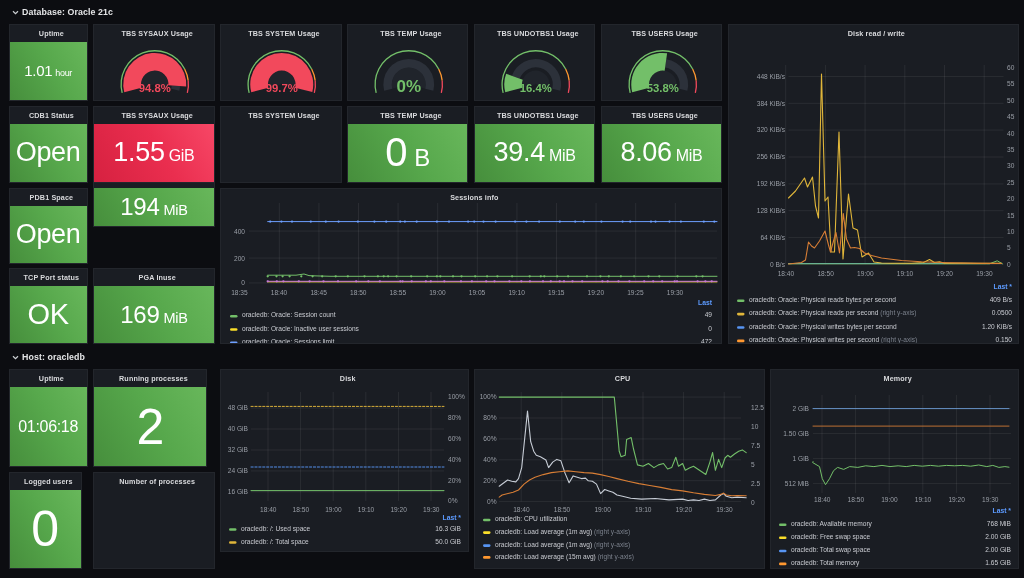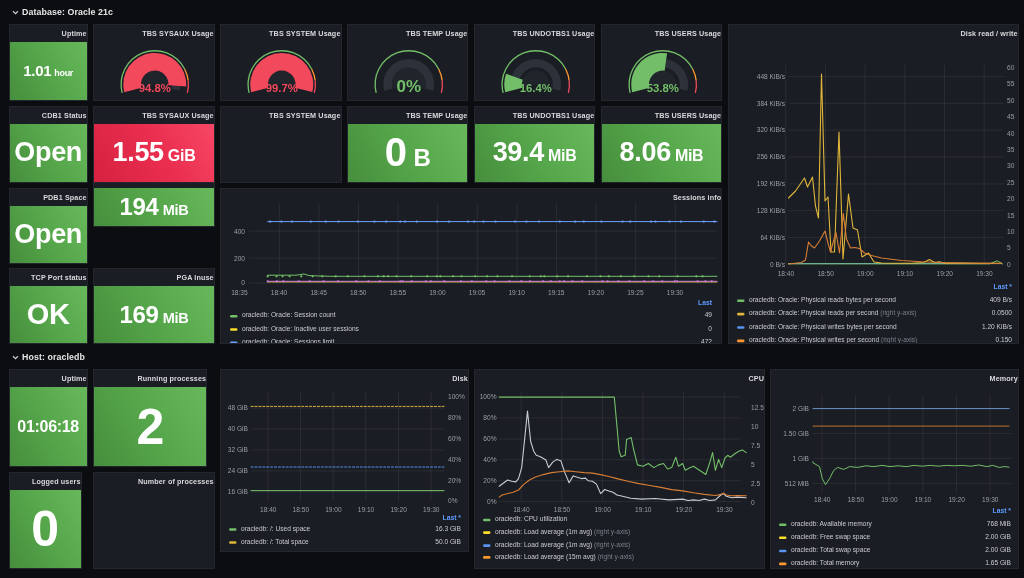--- a/index.html
+++ b/index.html
@@ -1,18 +1,18 @@
 <!DOCTYPE html>
 <html><head><meta charset="utf-8"><style>
 html,body{margin:0;padding:0;width:1024px;height:578px;background:#0c0d11;
 font-family:"Liberation Sans",sans-serif;overflow:hidden;position:relative;filter:blur(.28px)}
 .panel{position:absolute;background:#1a1d23;border:1px solid rgba(255,255,255,0.045);box-sizing:border-box;overflow:hidden}
-.ph{height:17px;line-height:17px;text-align:right;padding-left:6.5px;font-size:7.2px;font-weight:700;color:#d8d9dc;letter-spacing:.12px}
+.ph{height:17px;line-height:17px;text-align:center;padding-left:6.5px;font-size:7.2px;font-weight:700;color:#d8d9dc;letter-spacing:.12px}
 .statbg{position:absolute;left:0;top:17px;right:0;bottom:0;display:flex;align-items:center;justify-content:center}
-.statv{color:#fff;font-weight:700;letter-spacing:-.3px}
+.statv{color:#fff;font-weight:400;letter-spacing:-.3px}
 .rowh{position:absolute;font-size:8.8px;font-weight:700;color:#e4e5e7;letter-spacing:.1px}
 svg text{font-family:"Liberation Sans",sans-serif}
 </style></head><body>
 <div class="rowh" style="left:12px;top:7px"><svg width="7" height="5" style="margin-right:3px">
       <path d="M1 1.2 L3.5 3.6 L6 1.2" stroke="#cdd0d4" stroke-width="1.2" fill="none"></path>
     </svg>Database: Oracle 21c</div>
 <div class="rowh" style="left:12px;top:352px"><svg width="7" height="5" style="margin-right:3px">
       <path d="M1 1.2 L3.5 3.6 L6 1.2" stroke="#cdd0d4" stroke-width="1.2" fill="none"></path>
     </svg>Host: oracledb</div>
 <div class="panel" style="left:8.6px;top:24.0px;width:79.1px;height:76.9px">

